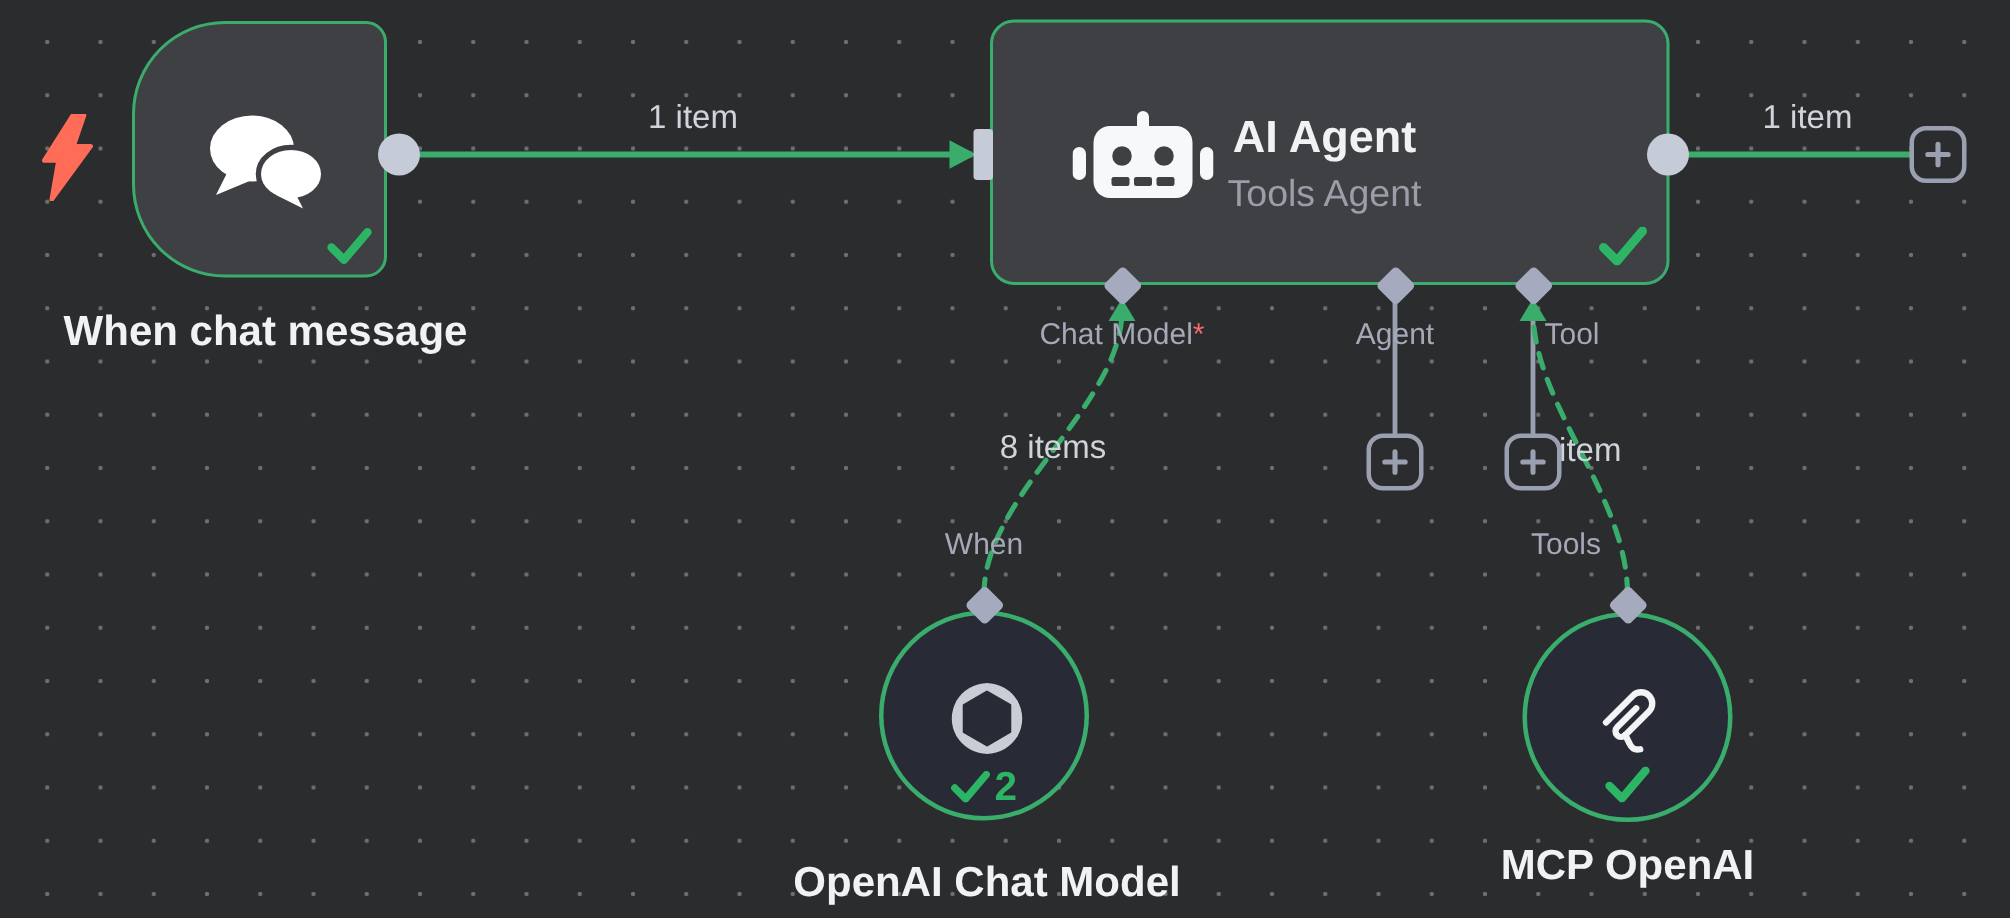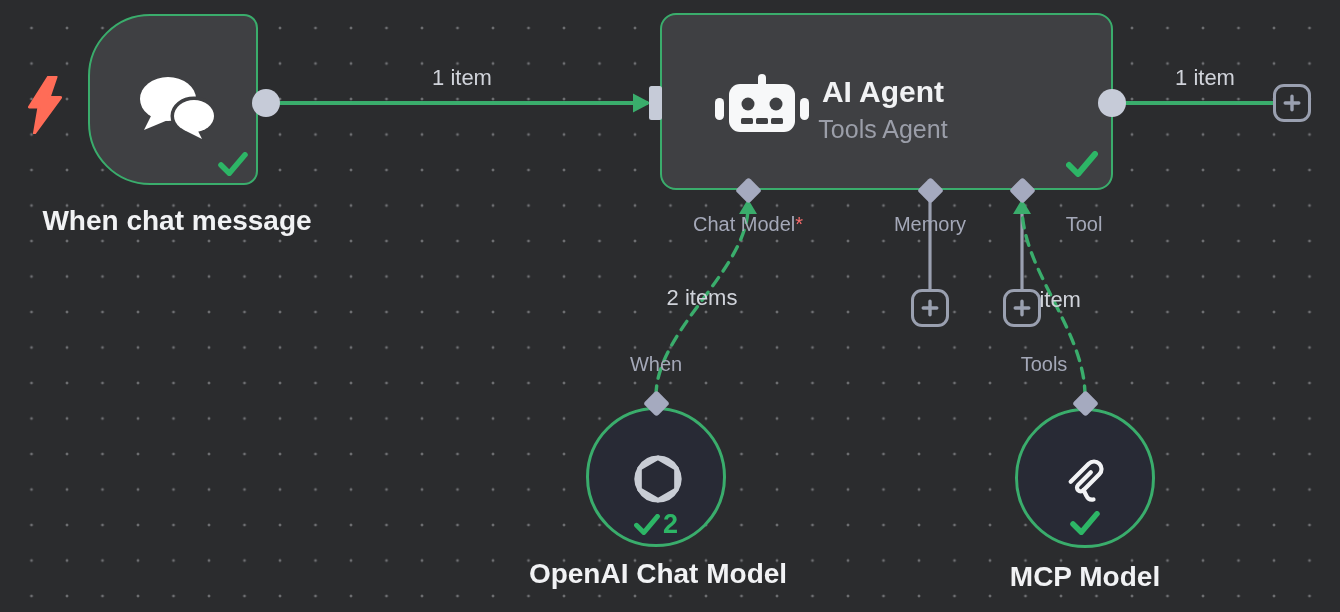--- a/index.html
+++ b/index.html
@@ -57,21 +57,21 @@
     <path class="drop" d="M 930 199 V 291"></path>
     <path class="drop" d="M 1022 199 V 291"></path>
     <path class="dash" d="M 656 396 C 656 330 748 270 748 207"></path>
     <path class="dash" d="M 1085 396 C 1085 330 1022 270 1022 207"></path>
     <path class="arrow" d="M 739 214 L 748 199 L 757 214 Z"></path>
     <path class="arrow" d="M 1013 214 L 1022 199 L 1031 214 Z"></path>
   </svg>
 
   <div class="clabel" style="left:462px;top:78px">1 item</div>
   <div class="clabel" style="left:1205px;top:78px">1 item</div>
-  <div class="clabel" style="left:702px;top:298px">2 items</div>
+  <div class="clabel" style="left:702px;top:298px">8 items</div>
   <div class="clabel" style="left:1051px;top:300px">1 item</div>
 
   <svg class="abs" style="left:28px;top:76px;z-index:2" width="34" height="58" viewBox="0 0 34 58">
     <path d="M 20.5 1 L 1.5 31 L 11 31 L 6.5 57 L 32.5 21.5 L 21 21.5 L 28 1 Z" fill="var(--c-bolt)" stroke="var(--c-bolt)" stroke-width="3" stroke-linejoin="round"></path>
   </svg>
 
   <div class="node trigger-node">
     <svg class="abs" style="left:48px;top:58px" width="78" height="66" viewBox="0 0 78 66">
       <ellipse cx="30" cy="25" rx="28" ry="22" fill="#ffffff"></ellipse>
       <path d="M 14 40 L 6 56 L 30 46 Z" fill="#ffffff"></path>
@@ -111,22 +111,22 @@
   </div>
   <div class="port-rect" style="left:649px;top:86px"></div>
   <div class="port-circle" style="left:1098px;top:89px"></div>
 
   <div class="diamond" style="left:738.5px;top:180.5px"></div>
   <div class="diamond" style="left:920.5px;top:180.5px"></div>
   <div class="diamond" style="left:1012.5px;top:180.5px"></div>
   <div class="plabel" style="left:748px;top:224px">
     <span>Chat Model</span><span class="req">*</span>
   </div>
-  <div class="plabel" style="left:930px;top:224px">Memory</div>
-  <div class="plabel" style="left:1084px;top:224px">Tool</div>
+  <div class="plabel" style="left:930px;top:224px">Agent</div>
+  <div class="plabel" style="left:1048px;top:224px">Tool</div>
 
   <div class="plus-btn" style="left:1273px;top:84px">
     <svg width="20" height="20" viewBox="0 0 20 20">
       <path d="M10 3.2 V16.8 M3.2 10 H16.8" stroke="var(--c-connector-gray)" stroke-width="3.4" stroke-linecap="round"></path>
     </svg>
   </div>
   <div class="plus-btn" style="left:911px;top:289px">
     <svg width="20" height="20" viewBox="0 0 20 20">
       <path d="M10 3.2 V16.8 M3.2 10 H16.8" stroke="var(--c-connector-gray)" stroke-width="3.4" stroke-linecap="round"></path>
     </svg>
@@ -150,35 +150,35 @@
     </svg>
     <div class="run-count-row">
       <svg width="26" height="21" viewBox="0 0 32 26">
         <path class="check" d="M3 14 L12 23 L29 3"></path>
       </svg>
       <span class="run-count">2</span>
     </div>
   </div>
   <div class="diamond" style="left:646.5px;top:393.5px"></div>
   <div class="plabel" style="left:656px;top:364px">When</div>
-  <div class="node-label" style="left:658px;top:574px">OpenAI Chat Model</div>
+  <div class="node-label" style="left:658px;top:588px">OpenAI Chat Model</div>
 
   <div class="subnode" style="left:1015px;top:408px">
     <svg class="abs" style="left:43px;top:40px" width="54" height="54" viewBox="0 0 54 54">
       <g fill="none" stroke="#f2f3f5" stroke-width="4.2" stroke-linecap="round" stroke-linejoin="round">
         <g transform="rotate(45 27 24)">
           <path d="M 19.5 41 L 19.5 15.5 A 7.5 7.5 0 0 1 34.5 15.5 L 34.5 38"></path>
           <path d="M 27 20 L 27 38 A 3.75 3.75 0 0 0 34.5 38"></path>
         </g>
         <path d="M 22.5 39 L 25.5 45 Q 27.5 49.5 32.5 48.5"></path>
       </g>
     </svg>
     <div class="run-count-row" style="top:100px">
       <svg width="30" height="24" viewBox="0 0 32 26">
         <path class="check" d="M3 14 L12 23 L29 3"></path>
       </svg>
     </div>
   </div>
   <div class="diamond" style="left:1075.5px;top:393.5px"></div>
   <div class="plabel" style="left:1044px;top:364px">Tools</div>
-  <div class="node-label" style="left:1085px;top:577px">MCP Model</div>
+  <div class="node-label" style="left:1085px;top:577px">MCP OpenAI</div>
 
 </div>
 
 </body></html>

